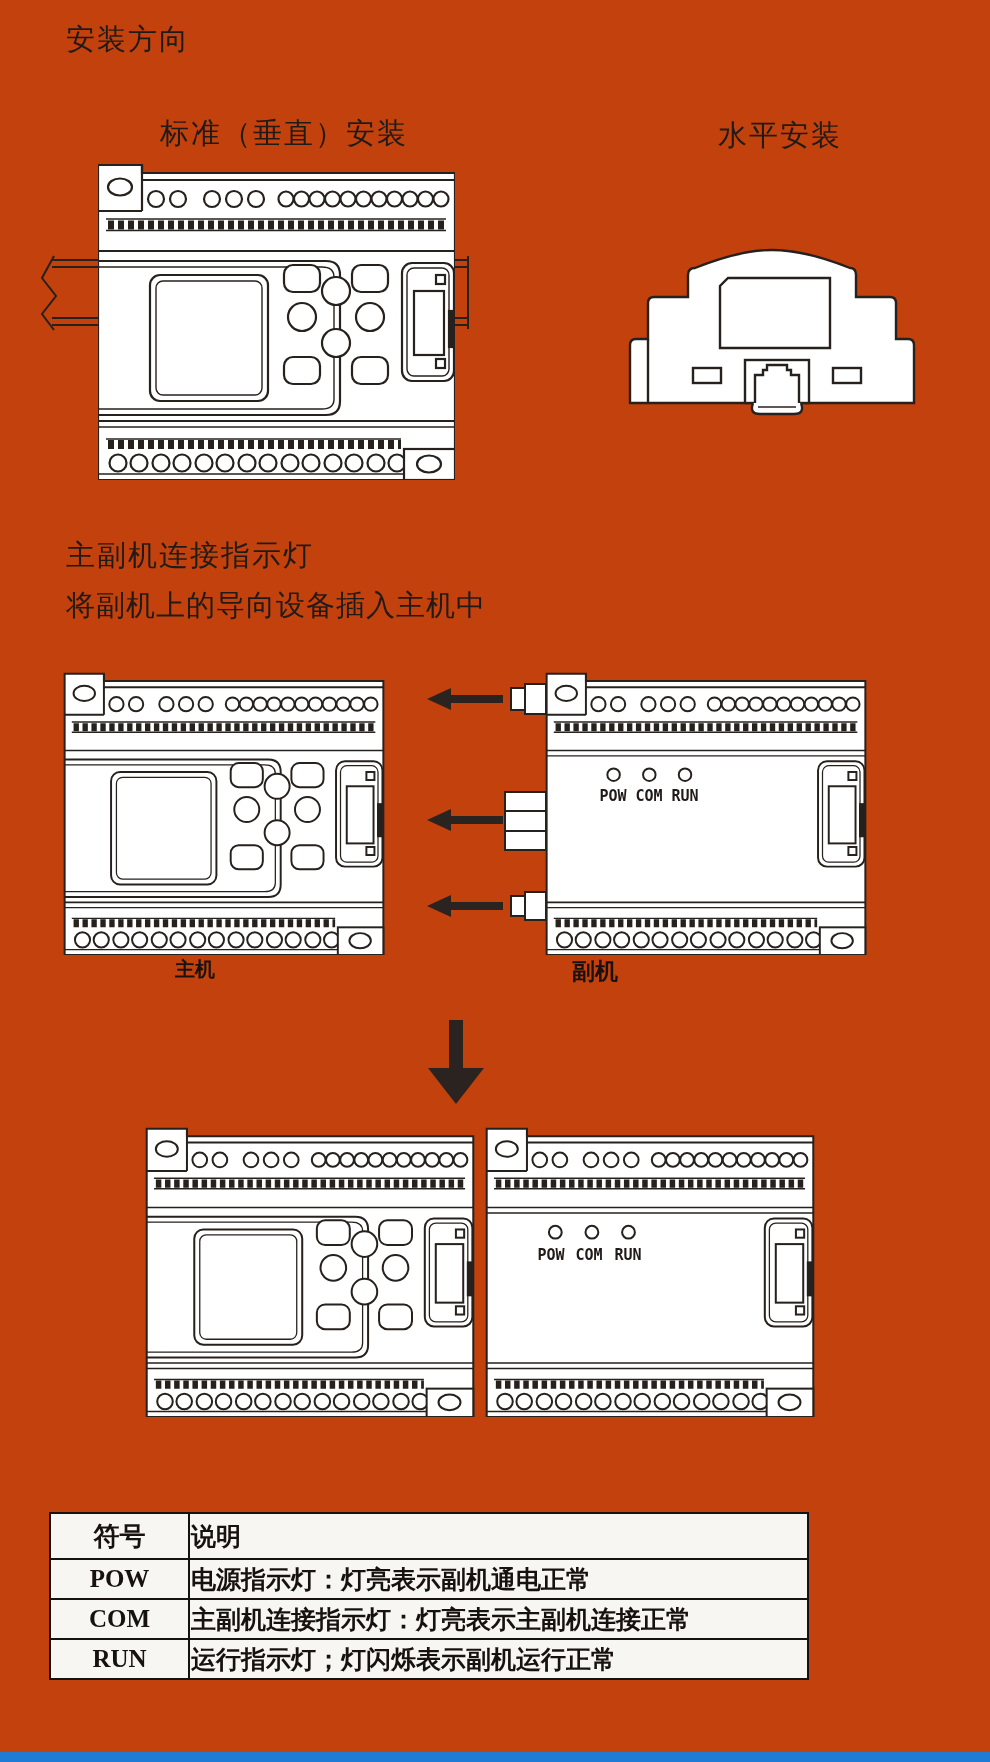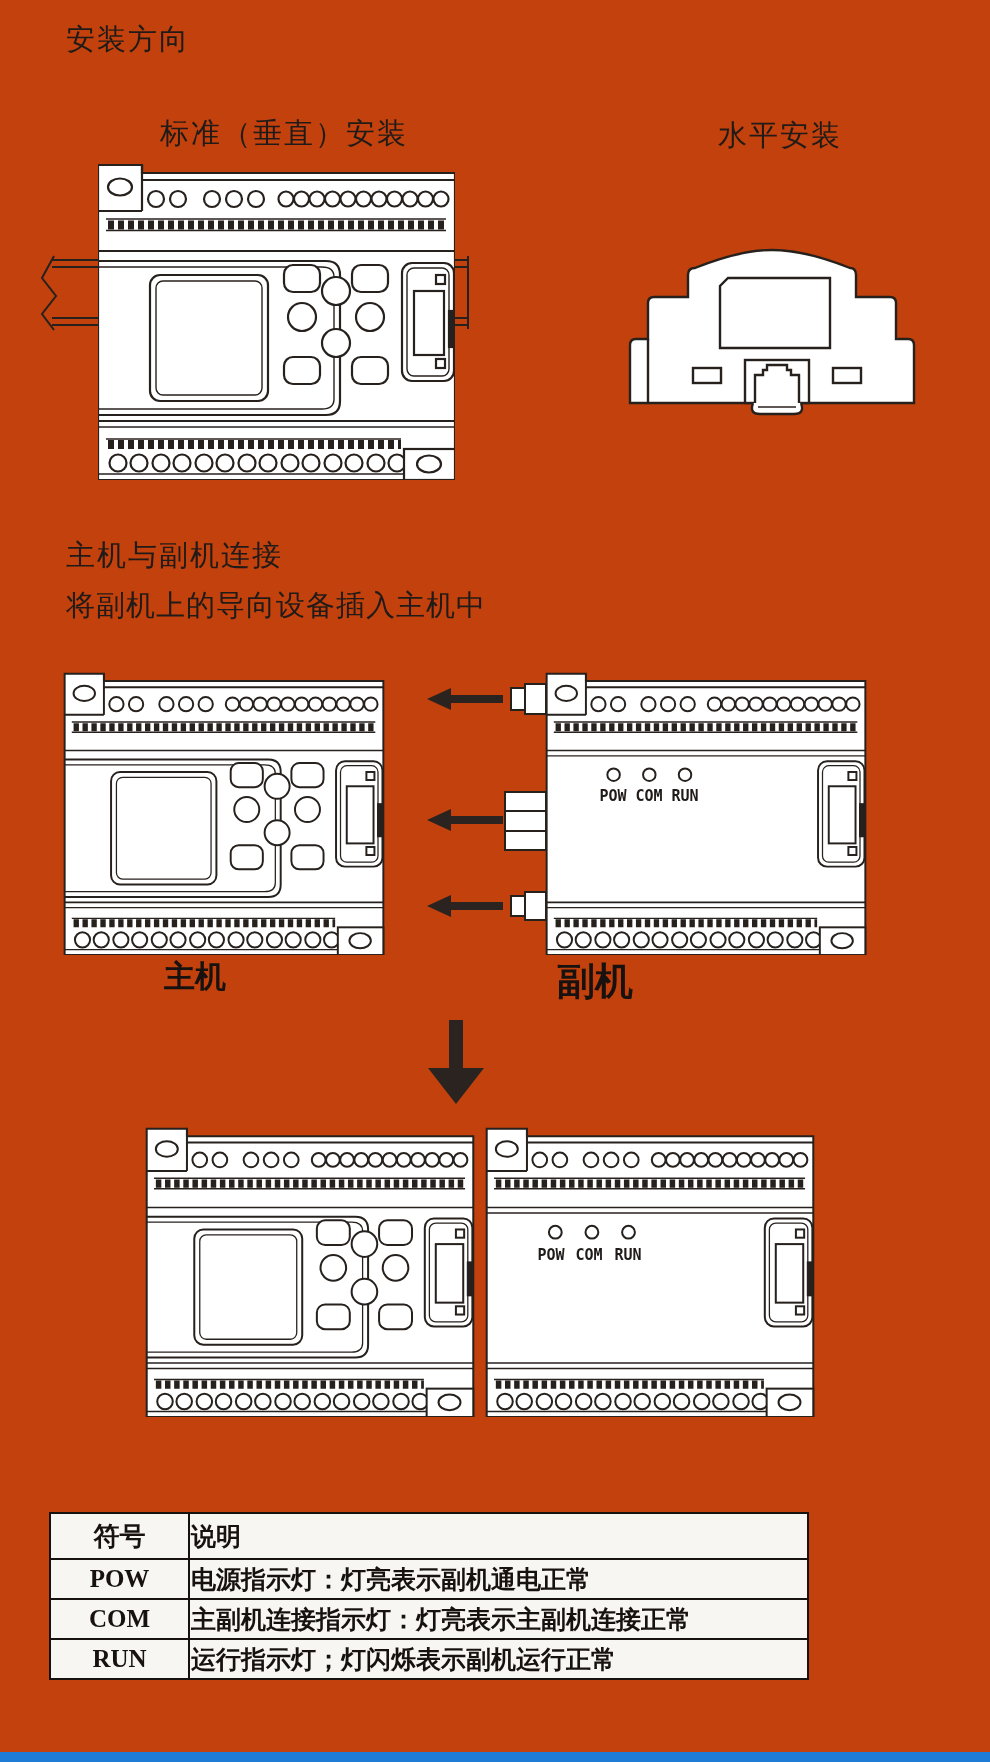--- a/index.html
+++ b/index.html
@@ -9,22 +9,22 @@
     font-family:"Liberation Sans","DejaVu Sans",sans-serif;color:#1c1815;
   }
   .abs{position:absolute;}
   .gothic{font-family:"Liberation Sans","DejaVu Sans",sans-serif;font-weight:500;color:#201b18;}
   .serifb{font-family:"Liberation Serif","DejaVu Serif",serif;font-weight:bold;color:#17120f;}
   .title{left:66px;top:20px;font-size:29px;letter-spacing:2px;}
   .cap-v{left:114px;top:114px;width:340px;text-align:center;font-size:29px;letter-spacing:2px;}
   .cap-h{left:640px;top:116px;width:280px;text-align:center;font-size:29px;letter-spacing:2px;}
   .h1{left:66px;top:536px;font-size:29px;letter-spacing:2px;}
   .instr{left:66px;top:586px;font-size:29px;letter-spacing:1px;}
-  .lbl-main{left:115px;top:956px;width:160px;text-align:center;font-size:31px;font-family:Liberation Mono, monospace;}
-  .lbl-sub{left:515px;top:956px;width:160px;text-align:center;font-size:38px;}
+  .lbl-main{left:115px;top:956px;width:160px;text-align:center;font-size:20px;font-family:Liberation Mono, monospace;}
+  .lbl-sub{left:515px;top:956px;width:160px;text-align:center;font-size:23px;}
   .h2{left:40px;top:1462px;font-size:27px;letter-spacing:1px;}
   table.ind{
     position:absolute;left:49px;top:1512px;border-collapse:collapse;
     font-family:"Liberation Serif","DejaVu Serif",serif;font-weight:bold;color:#17120f;
   }
   table.ind td,table.ind th{border:2px solid #17120f;background:#f7f6f3;}
   table.ind .c1{width:135px;text-align:center;font-size:26px;height:42px;}
   table.ind .c2{width:615px;text-align:left;font-size:25px;}
   table.ind tr.data .c1{height:36px;font-size:25px;}
   .footer-bar{left:0;top:1752px;width:990px;height:10px;background:#1f7cd6;}
@@ -226,21 +226,21 @@
       <rect x="88" y="138" width="28" height="15" fill="#ffffff"></rect>
       <rect x="228" y="138" width="28" height="15" fill="#ffffff"></rect>
 
       <rect x="140" y="130" width="64" height="43" fill="#ffffff"></rect>
       <path d="M148,173 Q144,184 155,184 H189 Q200,184 196,173" fill="#ffffff"></path>
       <path d="M150,173 V145 H158 V140 H162 V135 H182 V140 H186 V145 H194 V173" fill="#ffffff"></path>
       <line x1="153" y1="177" x2="191" y2="177" stroke-width="1.6"></line>
     </g>
   </svg>
 
-  <div class="abs gothic h1">主机与副机连接</div>
+  <div class="abs gothic h1">主副机连接指示灯</div>
   <div class="abs gothic instr">将副机上的导向设备插入主机中</div>
 
   <svg class="abs" style="left:55px;top:660px" width="880" height="300" viewBox="0 0 880 300">
     <use href="#dev-main" xlink:href="#dev-main" x="8" y="12" width="322" height="283"></use>
     <use href="#dev-sub" xlink:href="#dev-sub" x="490" y="12" width="322" height="283"></use>
 
     <g stroke="#27211e" stroke-width="2" fill="#ffffff">
       <rect x="470" y="24" width="21" height="30"></rect>
       <rect x="456" y="28" width="14" height="22"></rect>
       <rect x="450" y="132" width="41" height="58"></rect>

